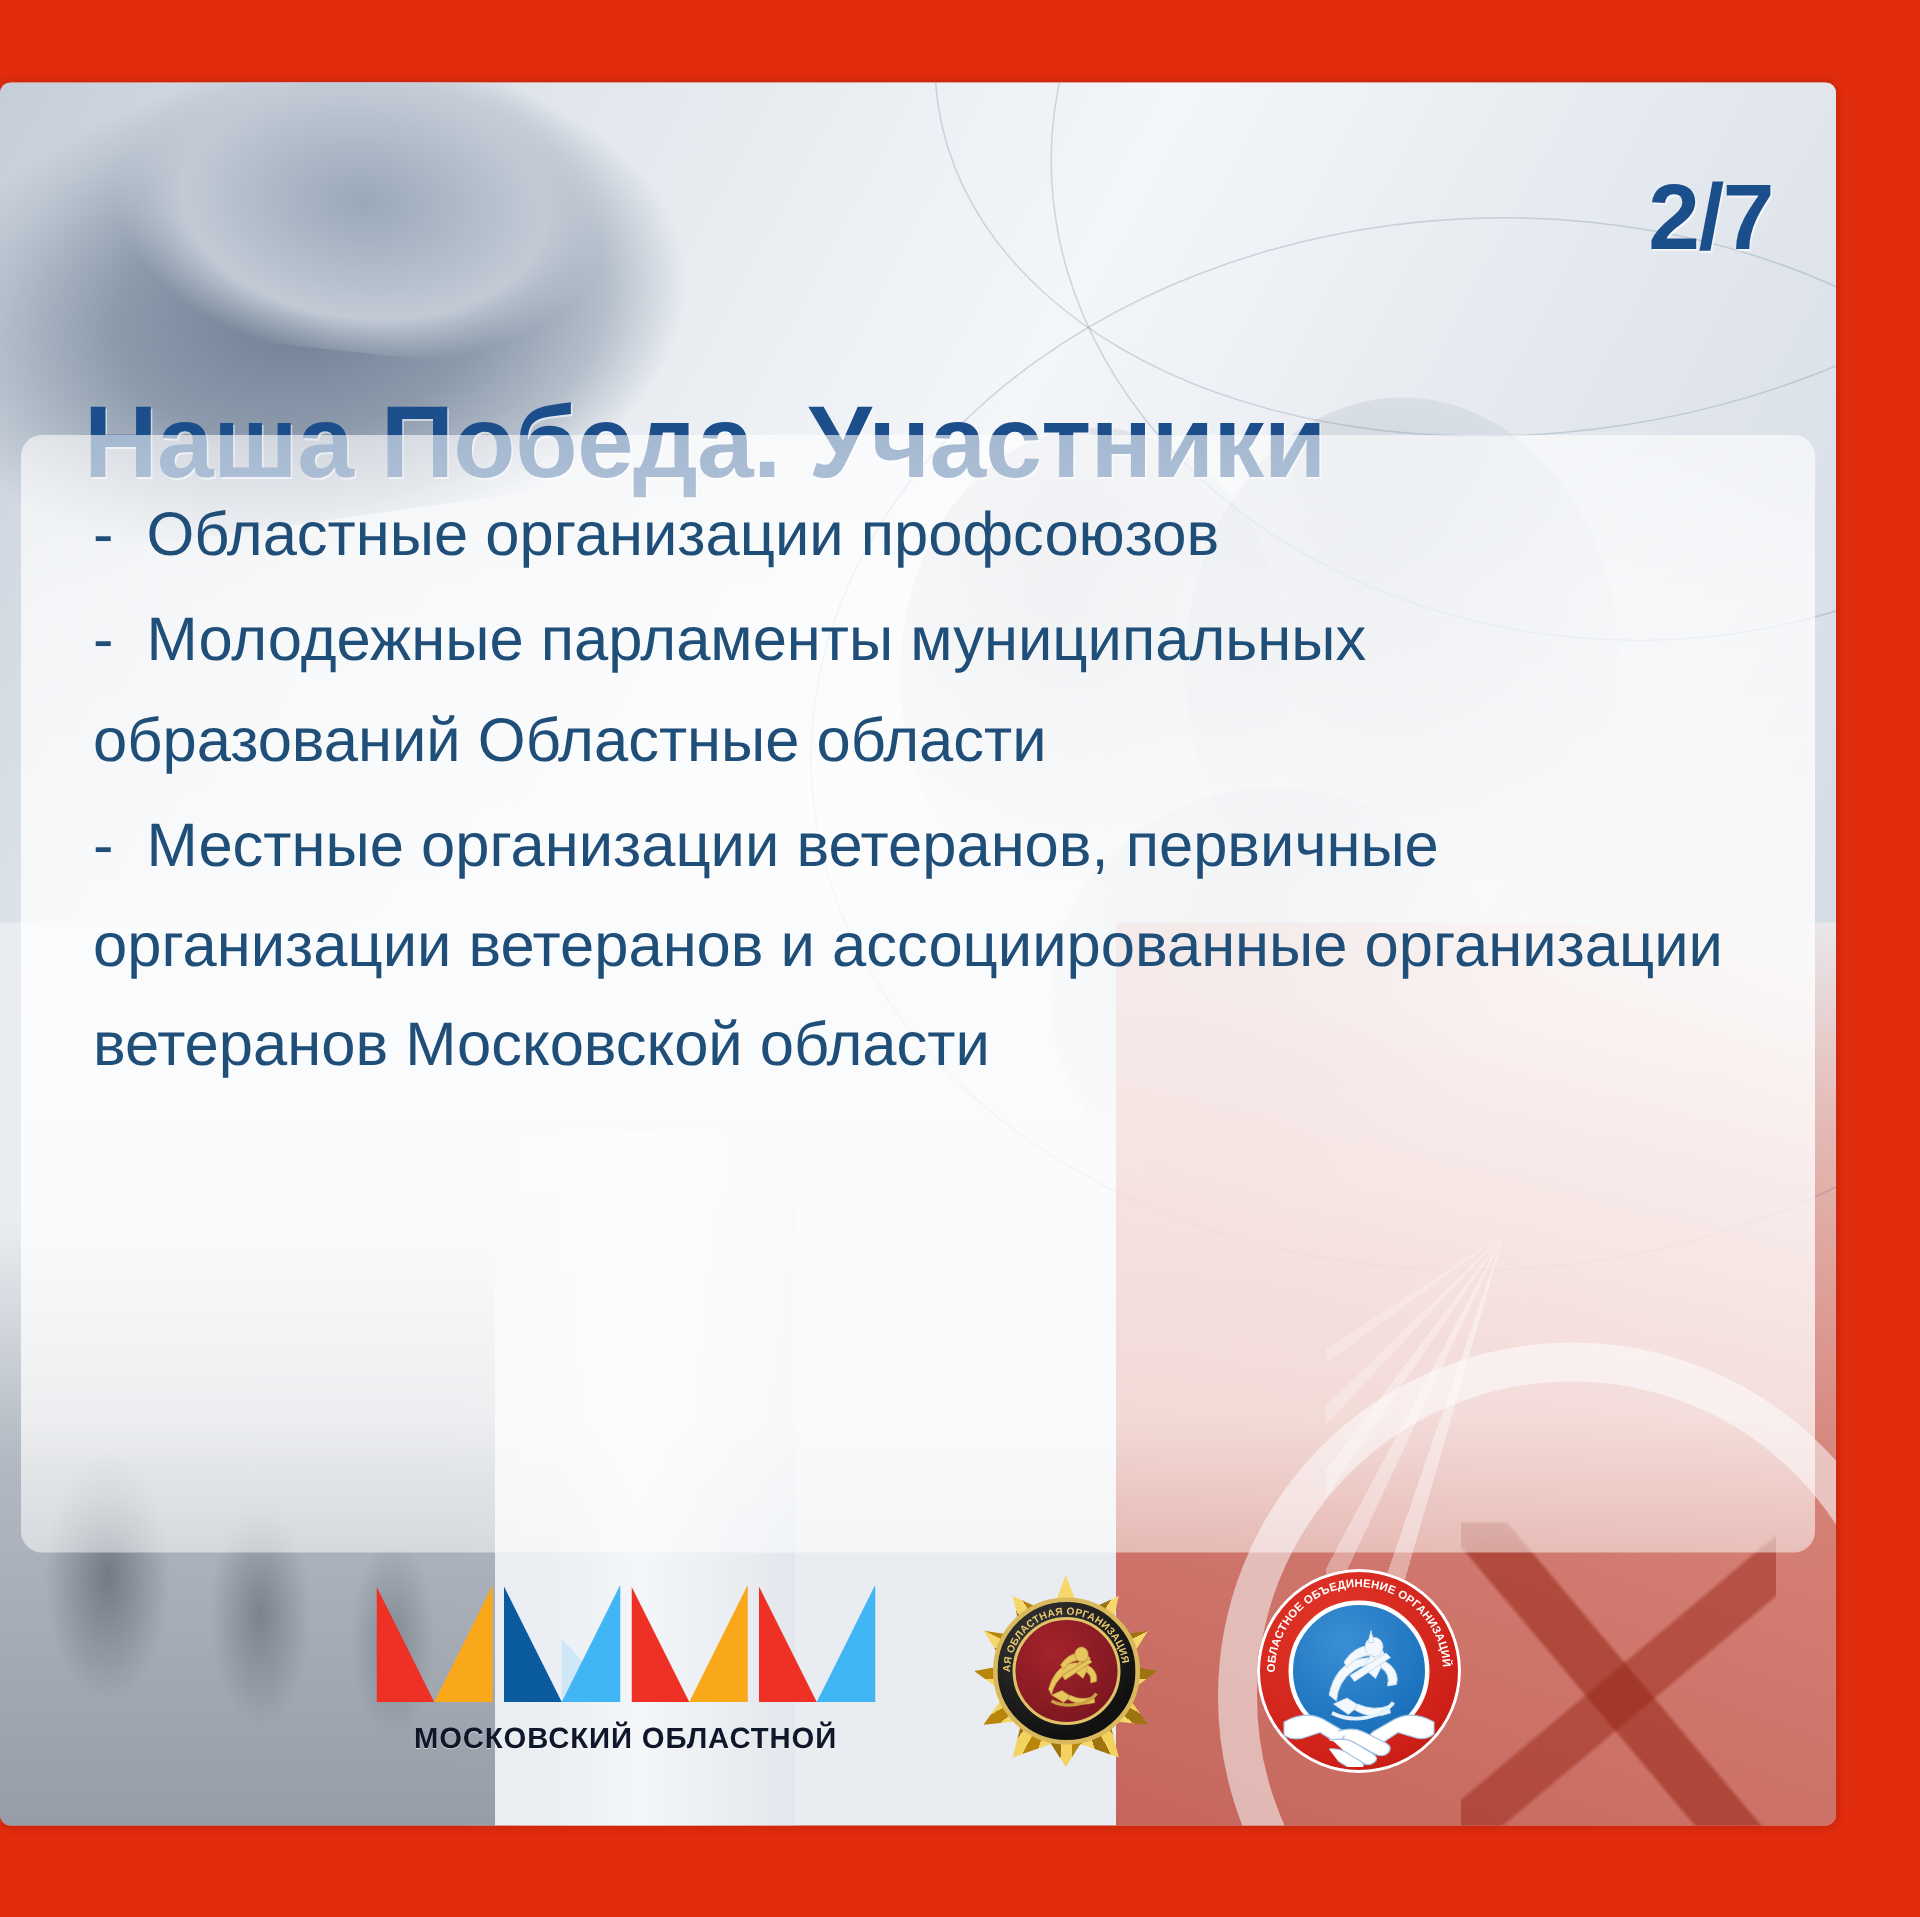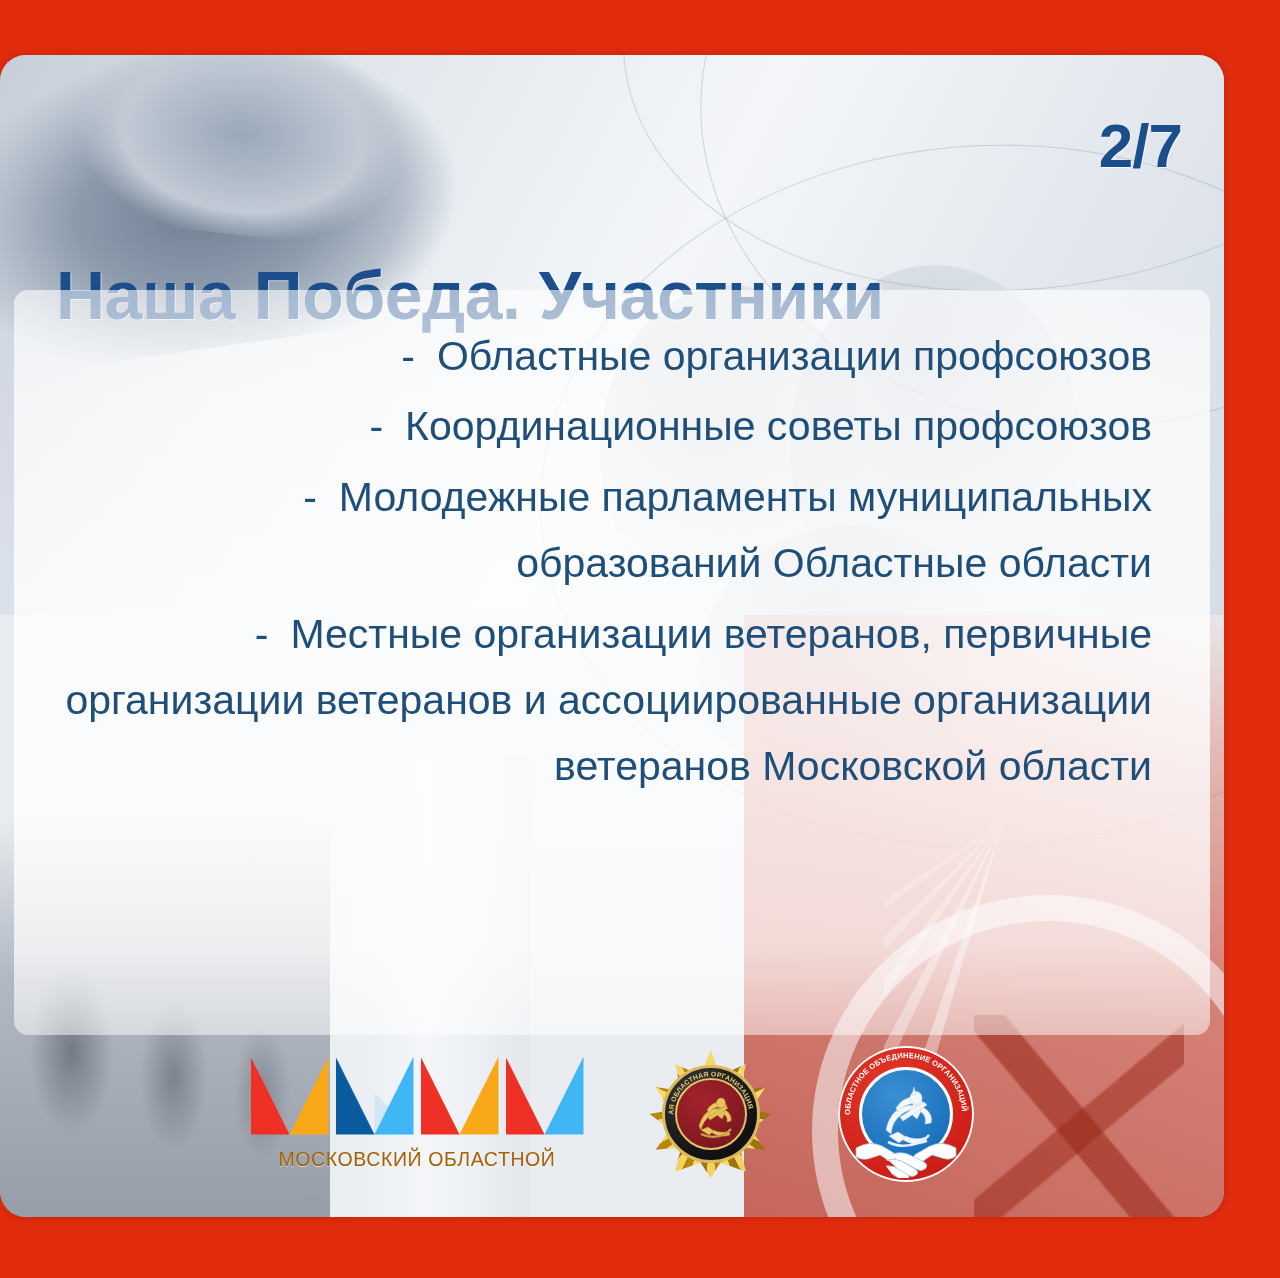--- a/index.html
+++ b/index.html
@@ -15,21 +15,21 @@
   #frame{
     position:absolute;inset:0;
     background:#E22C0E;
   }
 
   
   #card{
     position:absolute;
     left:0px;top:55px;
     width:1224px;height:1162px;
-    border-radius:26px;
+    border-radius:7px;
     overflow:hidden;
     background:#e9edf1;
     box-shadow:0 0 8px rgba(0,0,0,.18);
   }
 
   
   #bg{position:absolute;inset:0;overflow:hidden;}
   .bgl{position:absolute;}
 
   
@@ -156,21 +156,20 @@
     border-radius:14px;
   }
 
   #bullet-list{
     position:absolute;left:62px;top:268px;
     width:1090px;
     color:#1F4E79;
     font-size:41px;
     line-height:1.62;
     font-weight:400;
-    text-align:right;
   }
   .bullet-item{
     margin:0 0 4px 0;
     text-indent:0;
   }
   .bullet-item .dash{margin-right:22px;}
 
   
   #footer{
     position:absolute;left:0;bottom:8px;width:100%;height:190px;
@@ -187,22 +186,22 @@
     width:78px;height:78px;position:relative;overflow:hidden;
   }
   .tri{position:absolute;width:100%;height:100%;}
   
   .mb-left{clip-path:polygon(0 0, 50% 100%, 0 100%);}
   .mb-right{clip-path:polygon(100% 0, 100% 100%, 50% 100%);}
   .mb-bottom{clip-path:polygon(50% 100%, 0 100%, 100% 100%, 50% 46%);}
 
   .momp-caption{
     margin-top:13px;
-    font-size:19.5px;font-weight:normal;letter-spacing:.6px;
-    color:#a16207;line-height:1.22;text-align:center;
+    font-size:19.5px;font-weight:bold;letter-spacing:.6px;
+    color:#0f172a;line-height:1.22;text-align:center;
     text-shadow:0 1px 0 rgba(255,255,255,.55);
   }
 
   
   #veterans-emblem{position:relative;width:122px;height:128px;}
   #vet-star{
     position:absolute;inset:0;
     background:
       conic-gradient(from 0deg,
         #F6D76B 0deg 8deg,#B8860B 8deg 16deg,#F3D25F 16deg 24deg,#9E7410 24deg 32deg,
@@ -293,23 +292,20 @@
 
       <div id="page-counter">2/7</div>
 
       <h1 id="slide-title">Наша Победа. Участники</h1>
 
       <div id="body-panel"></div>
 
       <div id="bullet-list">
         <p class="bullet-item">
           <span class="dash">-</span><span>Областные организации профсоюзов</span>
-        </p>
-        <p class="bullet-item">
-          <span class="dash">-</span><span>Координационные советы профсоюзов</span>
         </p>
         <p class="bullet-item">
           <span class="dash">-</span><span>Молодежные парламенты муниципальных образований Областные области</span>
         </p>
         <p class="bullet-item">
           <span class="dash">-</span><span>Местные организации ветеранов, первичные организации ветеранов и ассоциированные организации ветеранов Московской области</span>
         </p>
       </div>
 
       <div id="footer">

